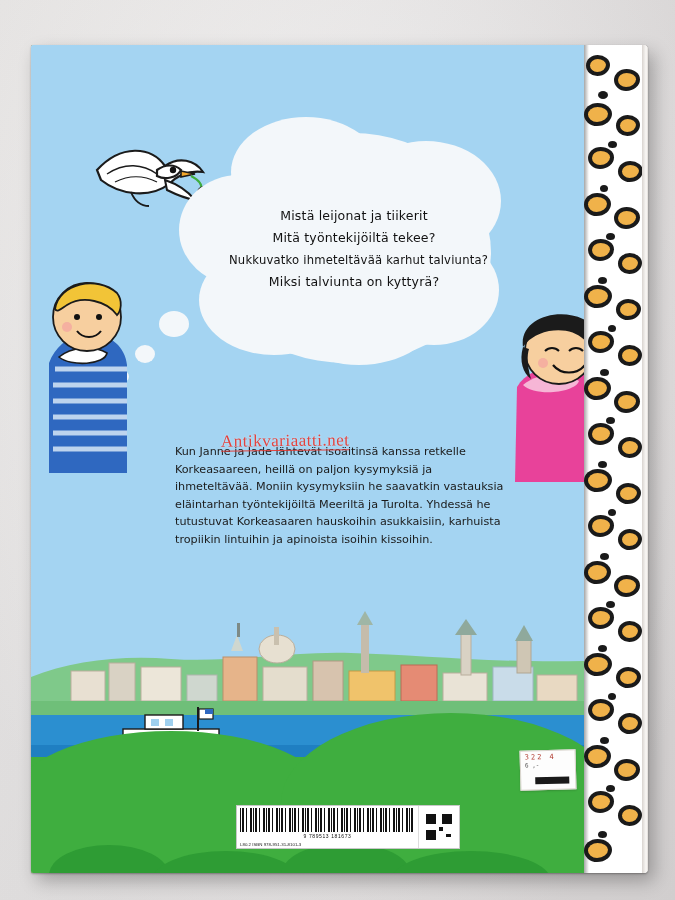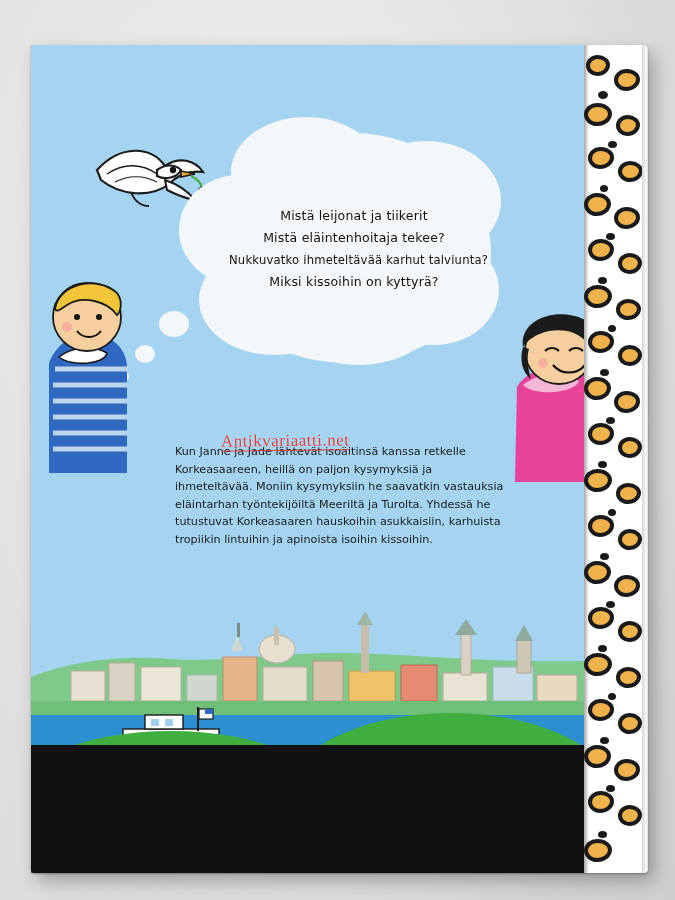--- a/index.html
+++ b/index.html
@@ -26,21 +26,21 @@
     position:absolute;
     left:31px;top:45px;
     width:617px;height:828px;
     box-shadow:6px 8px 18px rgba(0,0,0,.28), 0 1px 2px rgba(0,0,0,.3);
     background:#111;
     border-radius:2px 4px 4px 2px;
     overflow:hidden;
   }
   
   .cover{
-    position:absolute;left:0;top:0;width:553px;height:700px;
+    position:absolute;left:0;top:0;width:553px;height:856px;
     background:#fef9c3;
     overflow:hidden;
   }
   
   .sky{position:absolute;left:0;top:0;width:100%;height:660px;background:#a4d4f2;}
   
   .sea{position:absolute;left:0;top:648px;width:100%;height:118px;background:#2b8fd0;}
   .sea2{position:absolute;left:0;top:700px;width:100%;height:70px;background:#1f7fc2;}
   
   .lawn{
@@ -203,23 +203,23 @@
     <div class="bubble-lobe" style="left:320px;top:96px;width:150px;height:120px;"></div>
     <div class="bubble-lobe" style="left:338px;top:190px;width:130px;height:110px;"></div>
     <div class="bubble-lobe" style="left:168px;top:200px;width:150px;height:110px;"></div>
     <div class="bubble-lobe" style="left:248px;top:210px;width:160px;height:110px;"></div>
     <div class="dot" style="left:128px;top:266px;width:30px;height:26px;"></div>
     <div class="dot" style="left:104px;top:300px;width:20px;height:18px;"></div>
     <div class="dot" style="left:86px;top:326px;width:12px;height:11px;"></div>
 
     <div class="bubble-text">
       <div>Mistä leijonat ja tiikerit</div>
-      <div>Mistä eläintenhoitaja tekee?</div>
+      <div>Mitä työntekijöiltä tekee?</div>
       <div style="font-size:11.6px">Nukkuvatko ihmeteltävää karhut talviunta?</div>
-      <div>Miksi kissoihin on kyttyrä?</div>
+      <div>Miksi talviunta on kyttyrä?</div>
     </div>
 
     <div class="kid-left">
       <svg width="120" height="200" viewBox="0 0 120 200">
         <path d="M0 90 C6 74, 18 64, 34 62 C58 58, 76 72, 78 92 L78 200 L0 200 Z" fill="#2f68c0"></path>
         <path d="M6 96 L78 96 M4 112 L78 112 M4 128 L78 128 M4 144 L78 144 M4 160 L78 160 M4 176 L78 176" stroke="#d7e7f7" stroke-width="5" opacity=".85"></path>
         <path d="M10 84 C22 74, 44 72, 58 80 C56 92, 22 94, 10 84 Z" fill="#ffffff" stroke="#1b1b1b" stroke-width="1.6"></path>
         <ellipse cx="38" cy="44" rx="34" ry="34" fill="#f7cf9f" stroke="#1b1b1b" stroke-width="1.8"></ellipse>
         <path d="M6 36 C10 10, 48 2, 68 20 C74 28, 72 38, 68 42 C58 28, 34 22, 18 32 C12 36, 8 40, 6 36 Z" fill="#f2c437" stroke="#1b1b1b" stroke-width="1.8"></path>
         <circle cx="28" cy="44" r="3" fill="#111"></circle>

